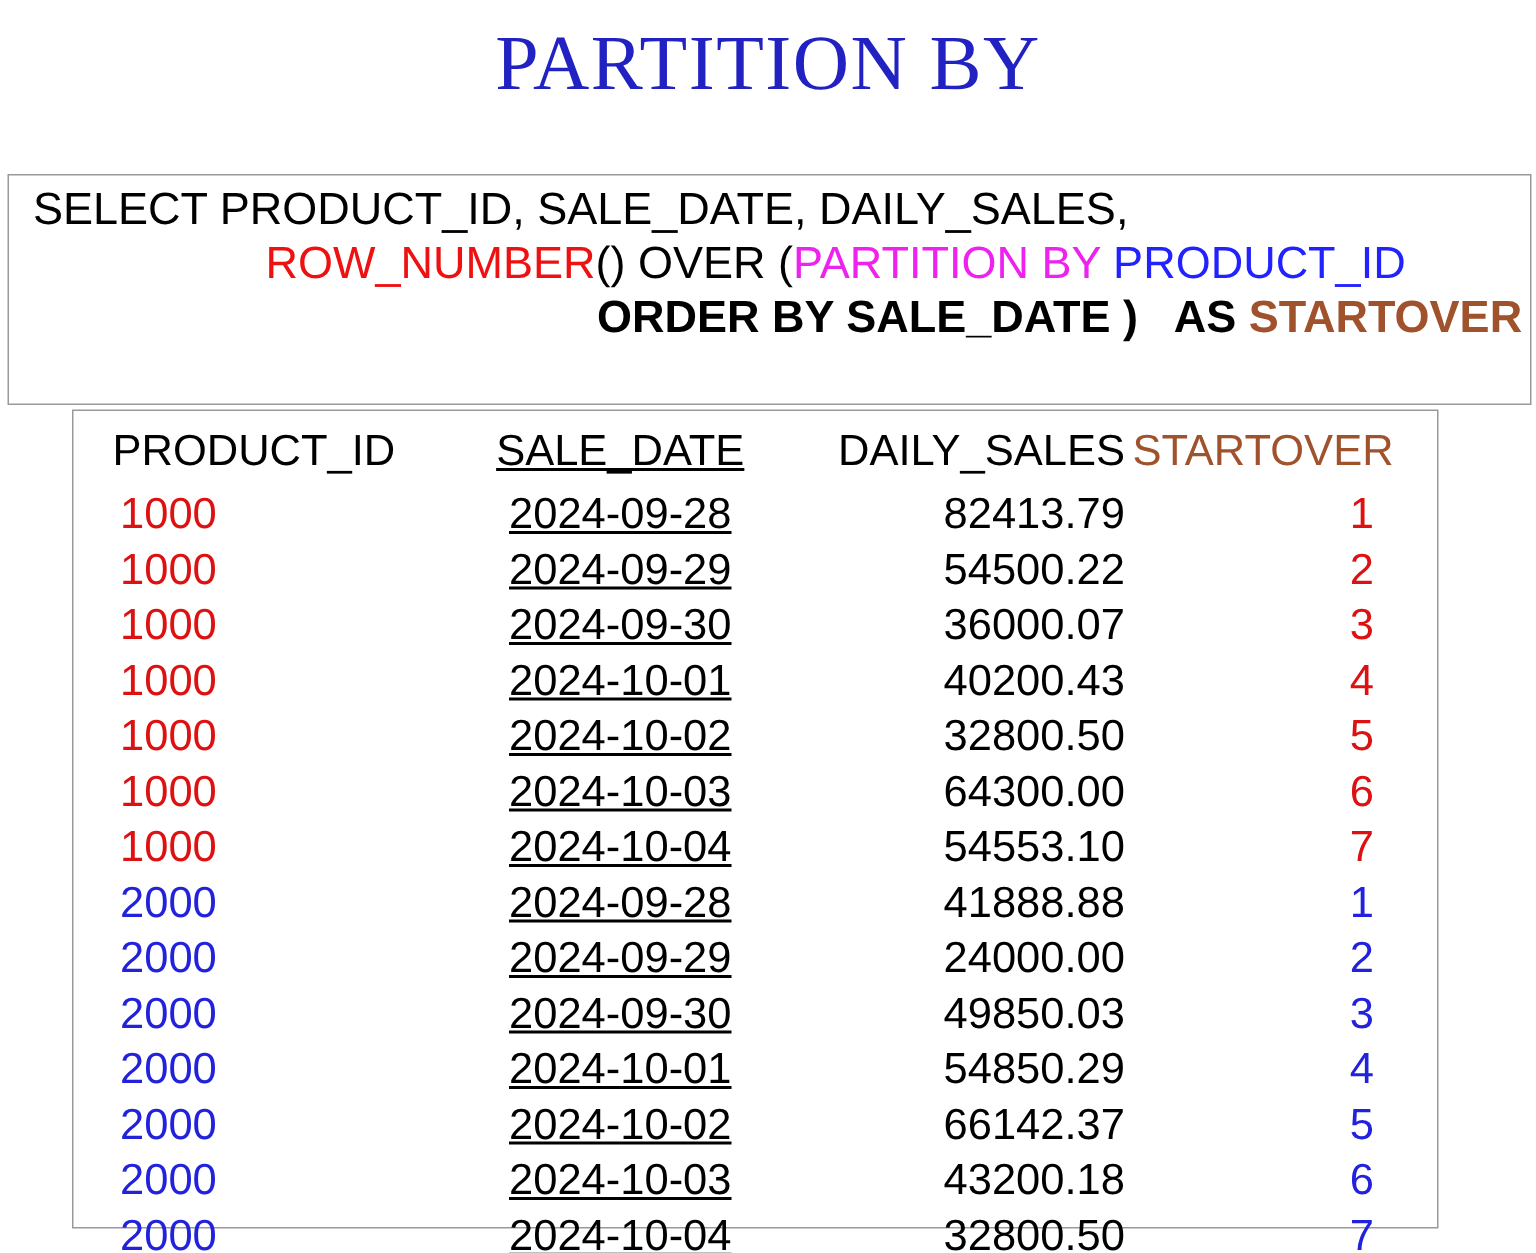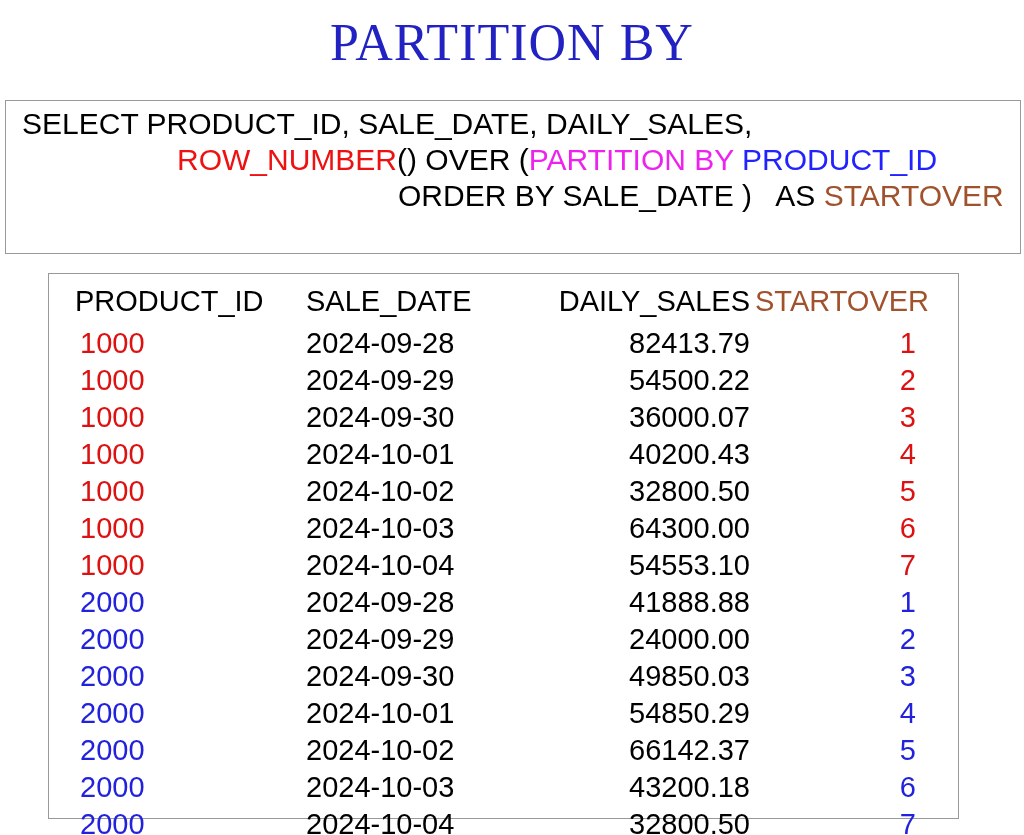--- a/index.html
+++ b/index.html
@@ -23,35 +23,35 @@
     text-align: center;
     font-family: "Liberation Serif", serif;
     font-weight: normal;
     font-size: 52px;
     line-height: 62px;
     letter-spacing: 1px;
   }
   .sql-box {
     position: absolute;
     left: 5px;
-    top: 100px;
+    top: 116px;
     width: 1016px;
     height: 154px;
     box-sizing: border-box;
     border: 1px solid #999999;
     padding: 5px 0 0 16px;
     background: #ffffff;
   }
   .sql-line {
     font-size: 30px;
     line-height: 36px;
     white-space: pre;
   }
   .sql-line-2 { padding-left: 123px; }
-  .sql-line-3 { padding-left: 376px; }
+  .sql-line-3 { padding-left: 376px; font-weight: bold; }
   .table-box {
     position: absolute;
     left: 48px;
     top: 273px;
     width: 911px;
     height: 546px;
     box-sizing: border-box;
     border: 1px solid #999999;
     background: #ffffff;
     padding-top: 4px;
@@ -65,21 +65,21 @@
   table.result th {
     font-weight: normal;
     height: 45px;
     vertical-align: middle;
   }
   table.result td {
     height: 35px;
     vertical-align: middle;
   }
   .c1 { width: 229px; text-align: left; }
-  .c2 { width: 215px; text-align: left; }
+  .c2 { width: 215px; text-align: center; text-decoration: underline; }
   .c3 { width: 227px; text-align: right; padding-right: 4px; }
   .c4 { text-align: right; }
   th.c1 { padding-left: 26px; }
   td.c1 { padding-left: 31px; }
   th.c4 { padding-right: 30px; }
   td.c4 { padding-right: 42px; }
 </style>
 </head>
 <body>
 

